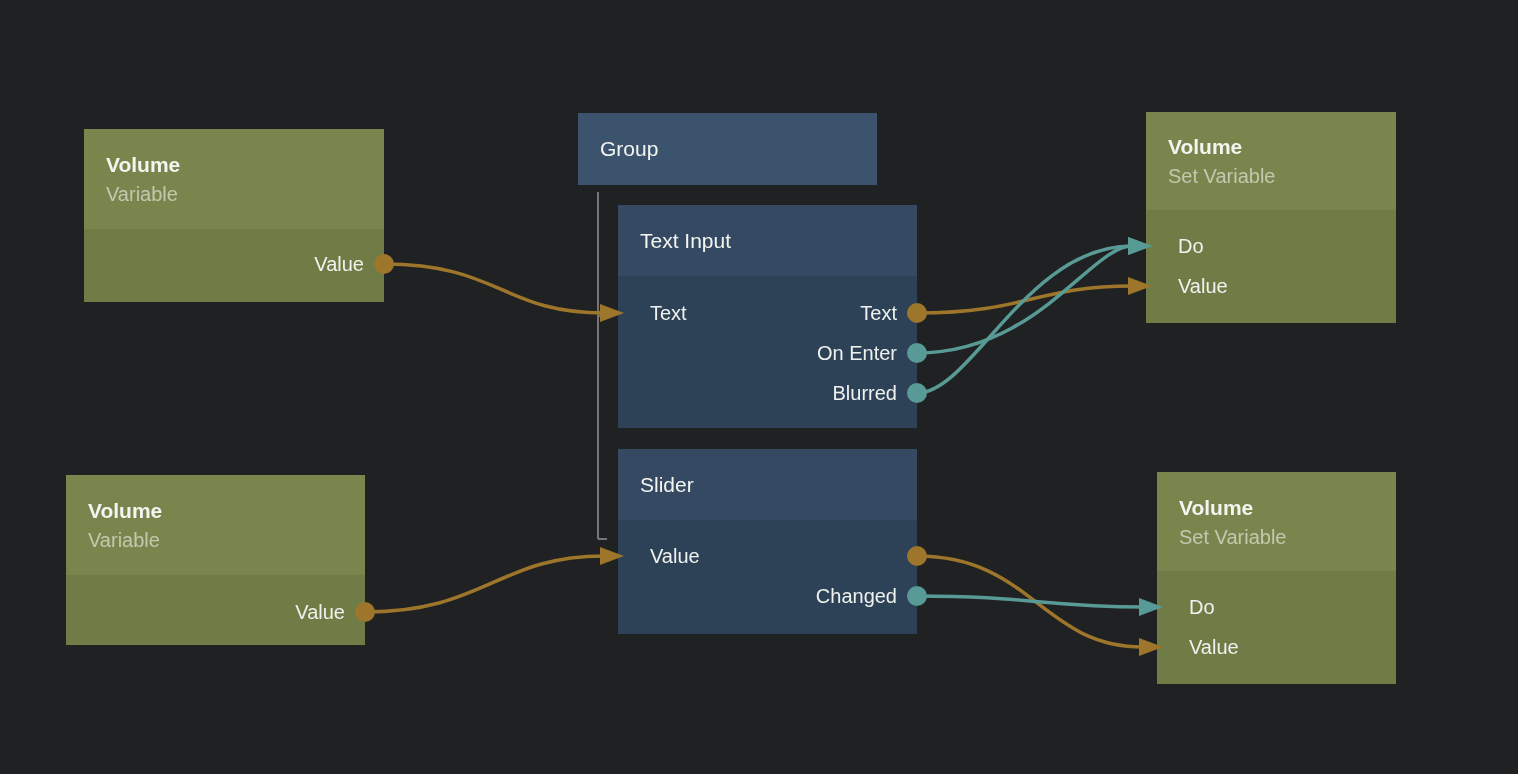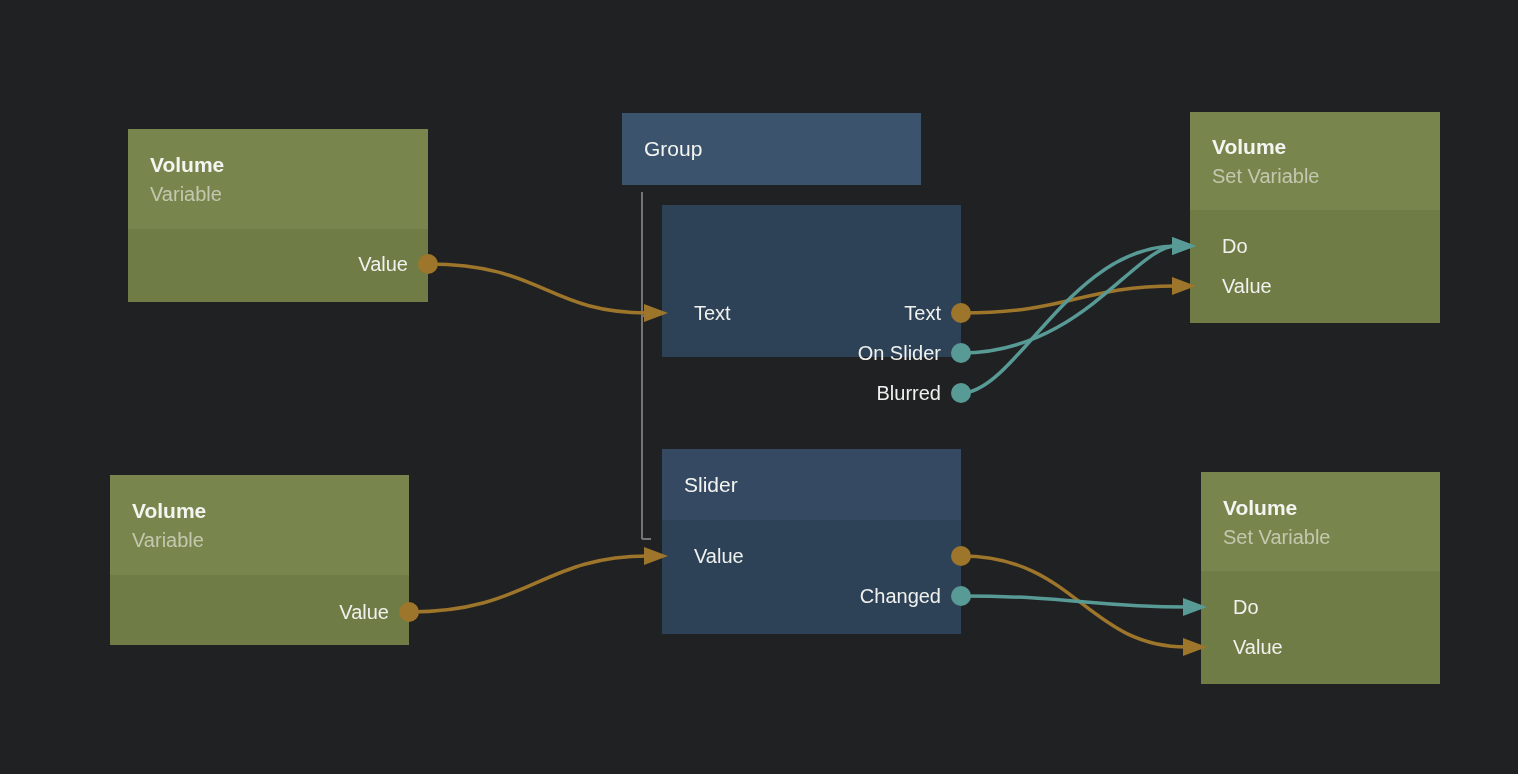--- a/index.html
+++ b/index.html
@@ -1,20 +1,19 @@
 <!DOCTYPE html>
 <html style="--bg: #202122; --green-h: #78854c; --green-b: #6f7c45; --blue-h: #354a62; --blue-b: #2e4257; --group-h: #3b536d; --title: #f4f5f1; --subtitle: rgba(255,255,255,0.55); --port-text: #eff1ee;"><head>
 <meta charset="utf-8">
 <style>
   html,body{margin:0;padding:0;background:var(--bg,#202122);}
   #canvas{
     position:relative;width:1396px;height:774px;overflow:hidden;
     background:var(--bg,#202122);
     font-family:"Liberation Sans","DejaVu Sans",sans-serif;
-    margin-left:44px;
   }
   #nodes{position:absolute;inset:0;}
   #wires{position:absolute;inset:0;pointer-events:none;}
   .node{position:absolute;}
   .node-header{
     box-sizing:border-box;display:flex;flex-direction:column;justify-content:center;
     padding-left:22px;width:100%;
   }
   .node-body{width:100%;}
   .green .node-header{background:var(--green-h);}
@@ -56,24 +55,27 @@
       </div>
       <div class="node green" style="left: 66px; top: 475px; width: 299px; height: 170px;">
         <div class="node-header" style="height: 100px;">
           <div class="node-title">Volume</div>
           <div class="node-subtitle">Variable</div>
         </div>
         <div class="node-body" style="height: 70px;"></div>
         <span class="port-label out" style="top: 137px;">Value</span>
       </div>
       <div class="node blue" style="left: 618px; top: 205px; width: 299px; height: 223px;">
+        <div class="node-header" style="height: 71px;">
+          <div class="node-title">Text Input</div>
+        </div>
         <div class="node-body" style="height: 152px;"></div>
         <span class="port-label in" style="top: 108px;">Text</span>
         <span class="port-label out" style="top: 108px;">Text</span>
-        <span class="port-label out" style="top: 148px;">On Slider</span>
+        <span class="port-label out" style="top: 148px;">On Enter</span>
         <span class="port-label out" style="top: 188px; text-align: center;">Blurred</span>
       </div>
       <div class="node blue" style="left: 618px; top: 449px; width: 299px; height: 185px;">
         <div class="node-header" style="height: 71px;">
           <div class="node-title">Slider</div>
         </div>
         <div class="node-body" style="height: 114px;"></div>
         <span class="port-label in" style="top: 107px;">Value</span>
         <span class="port-label out" style="top: 147px;">Changed</span>
       </div>

